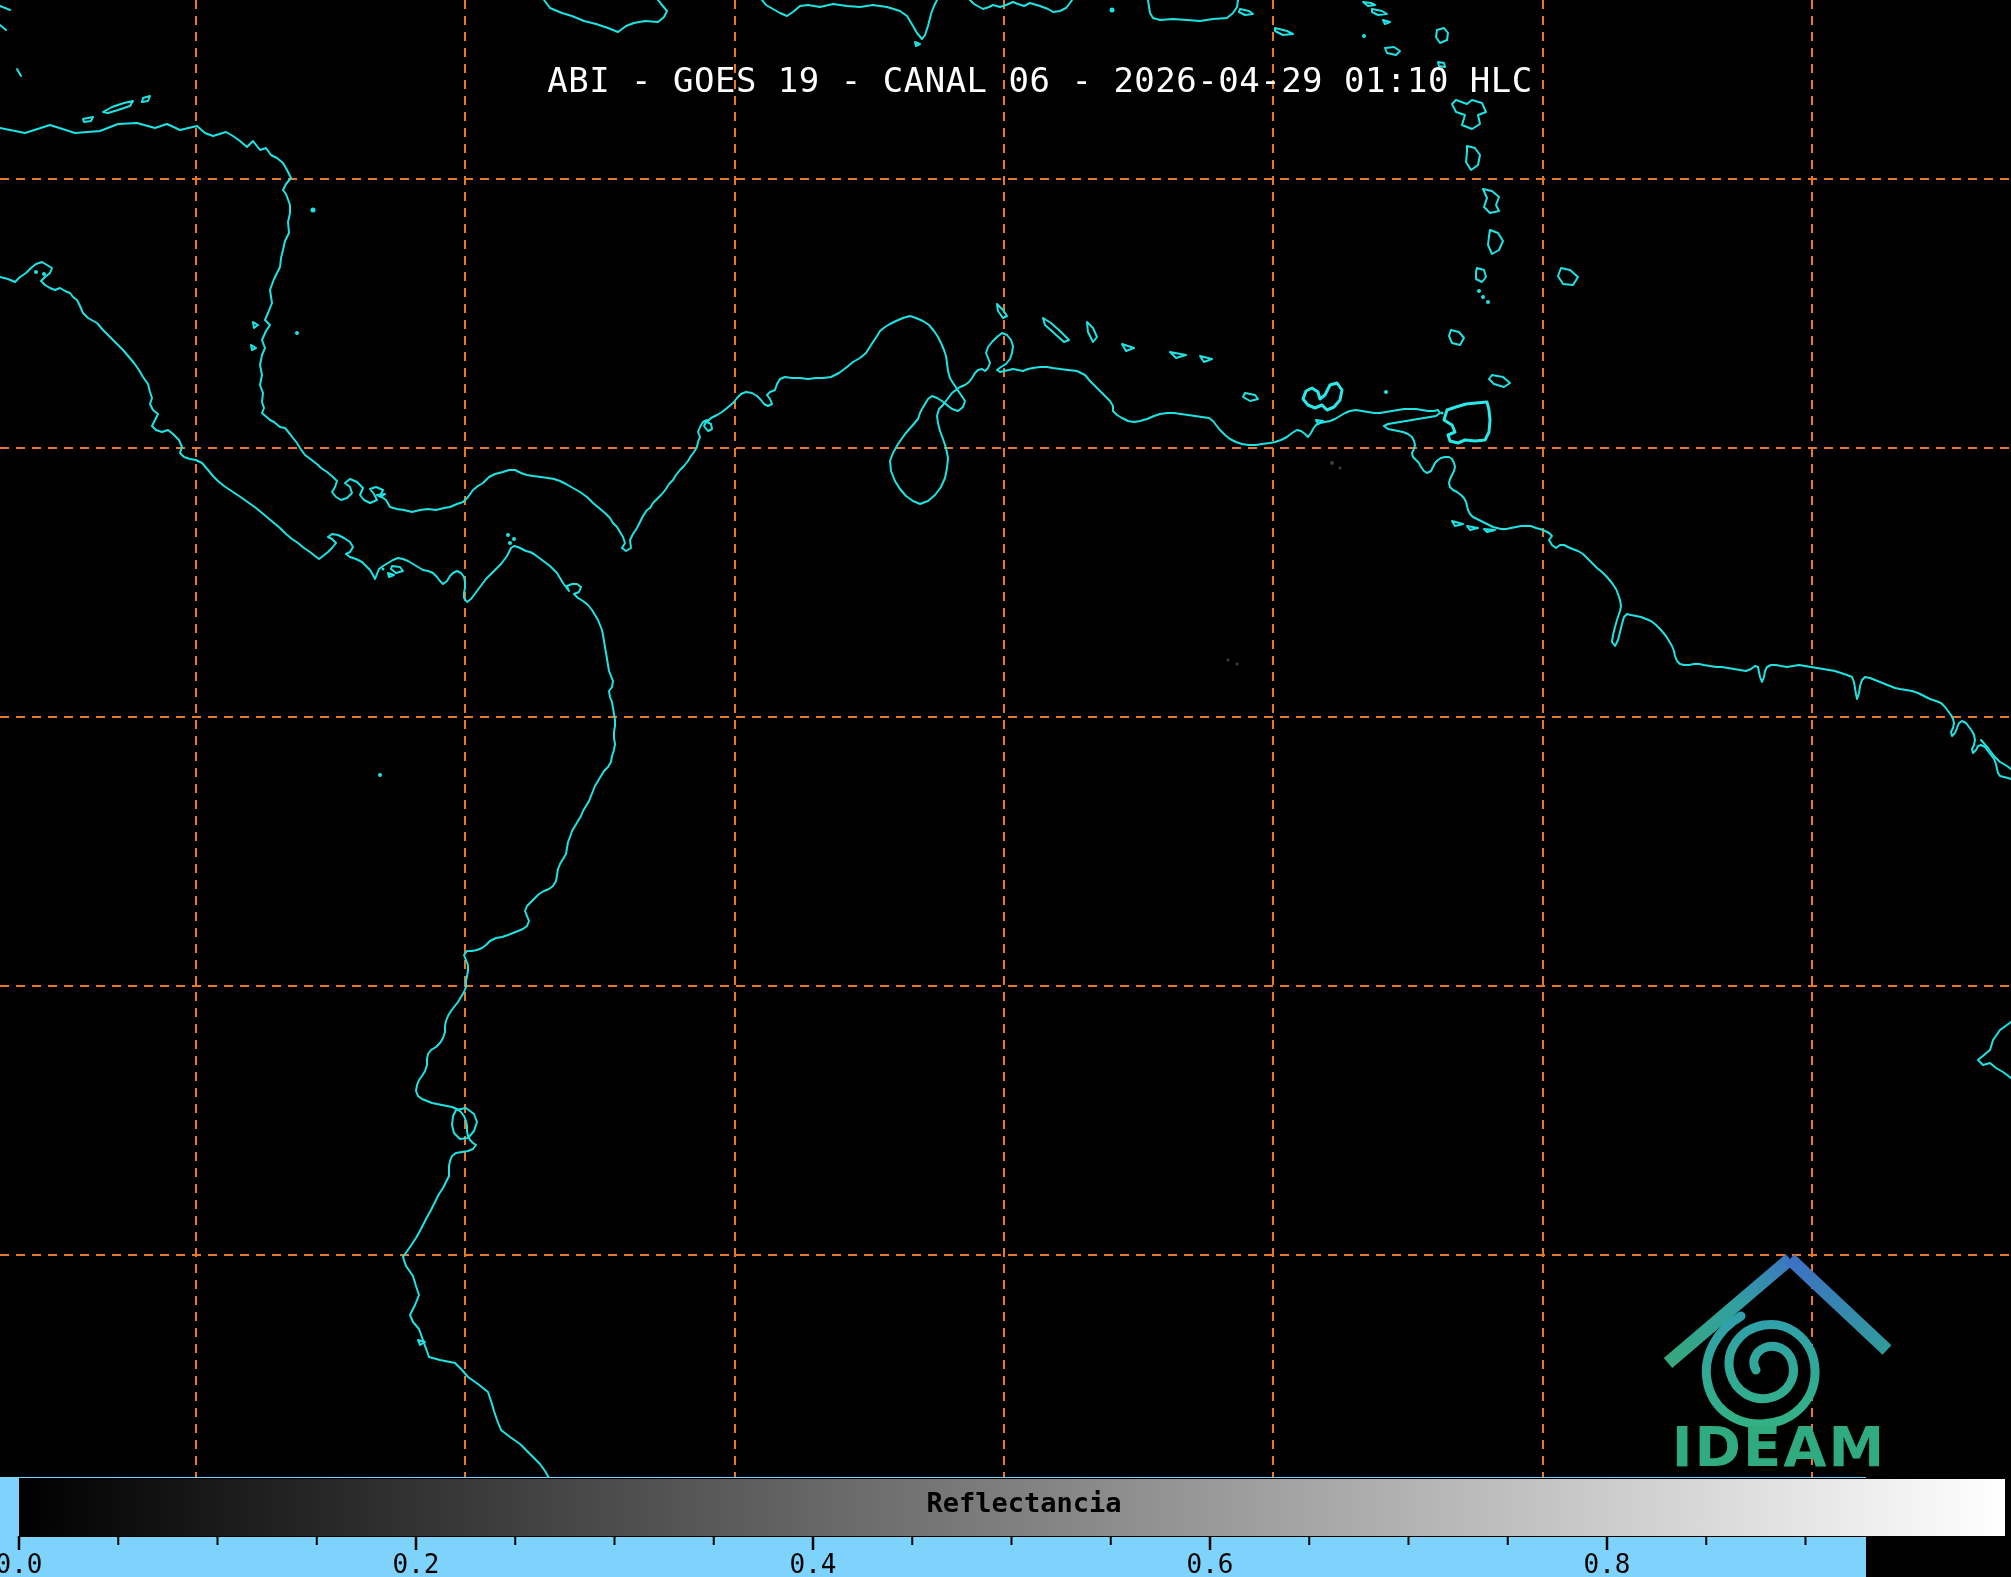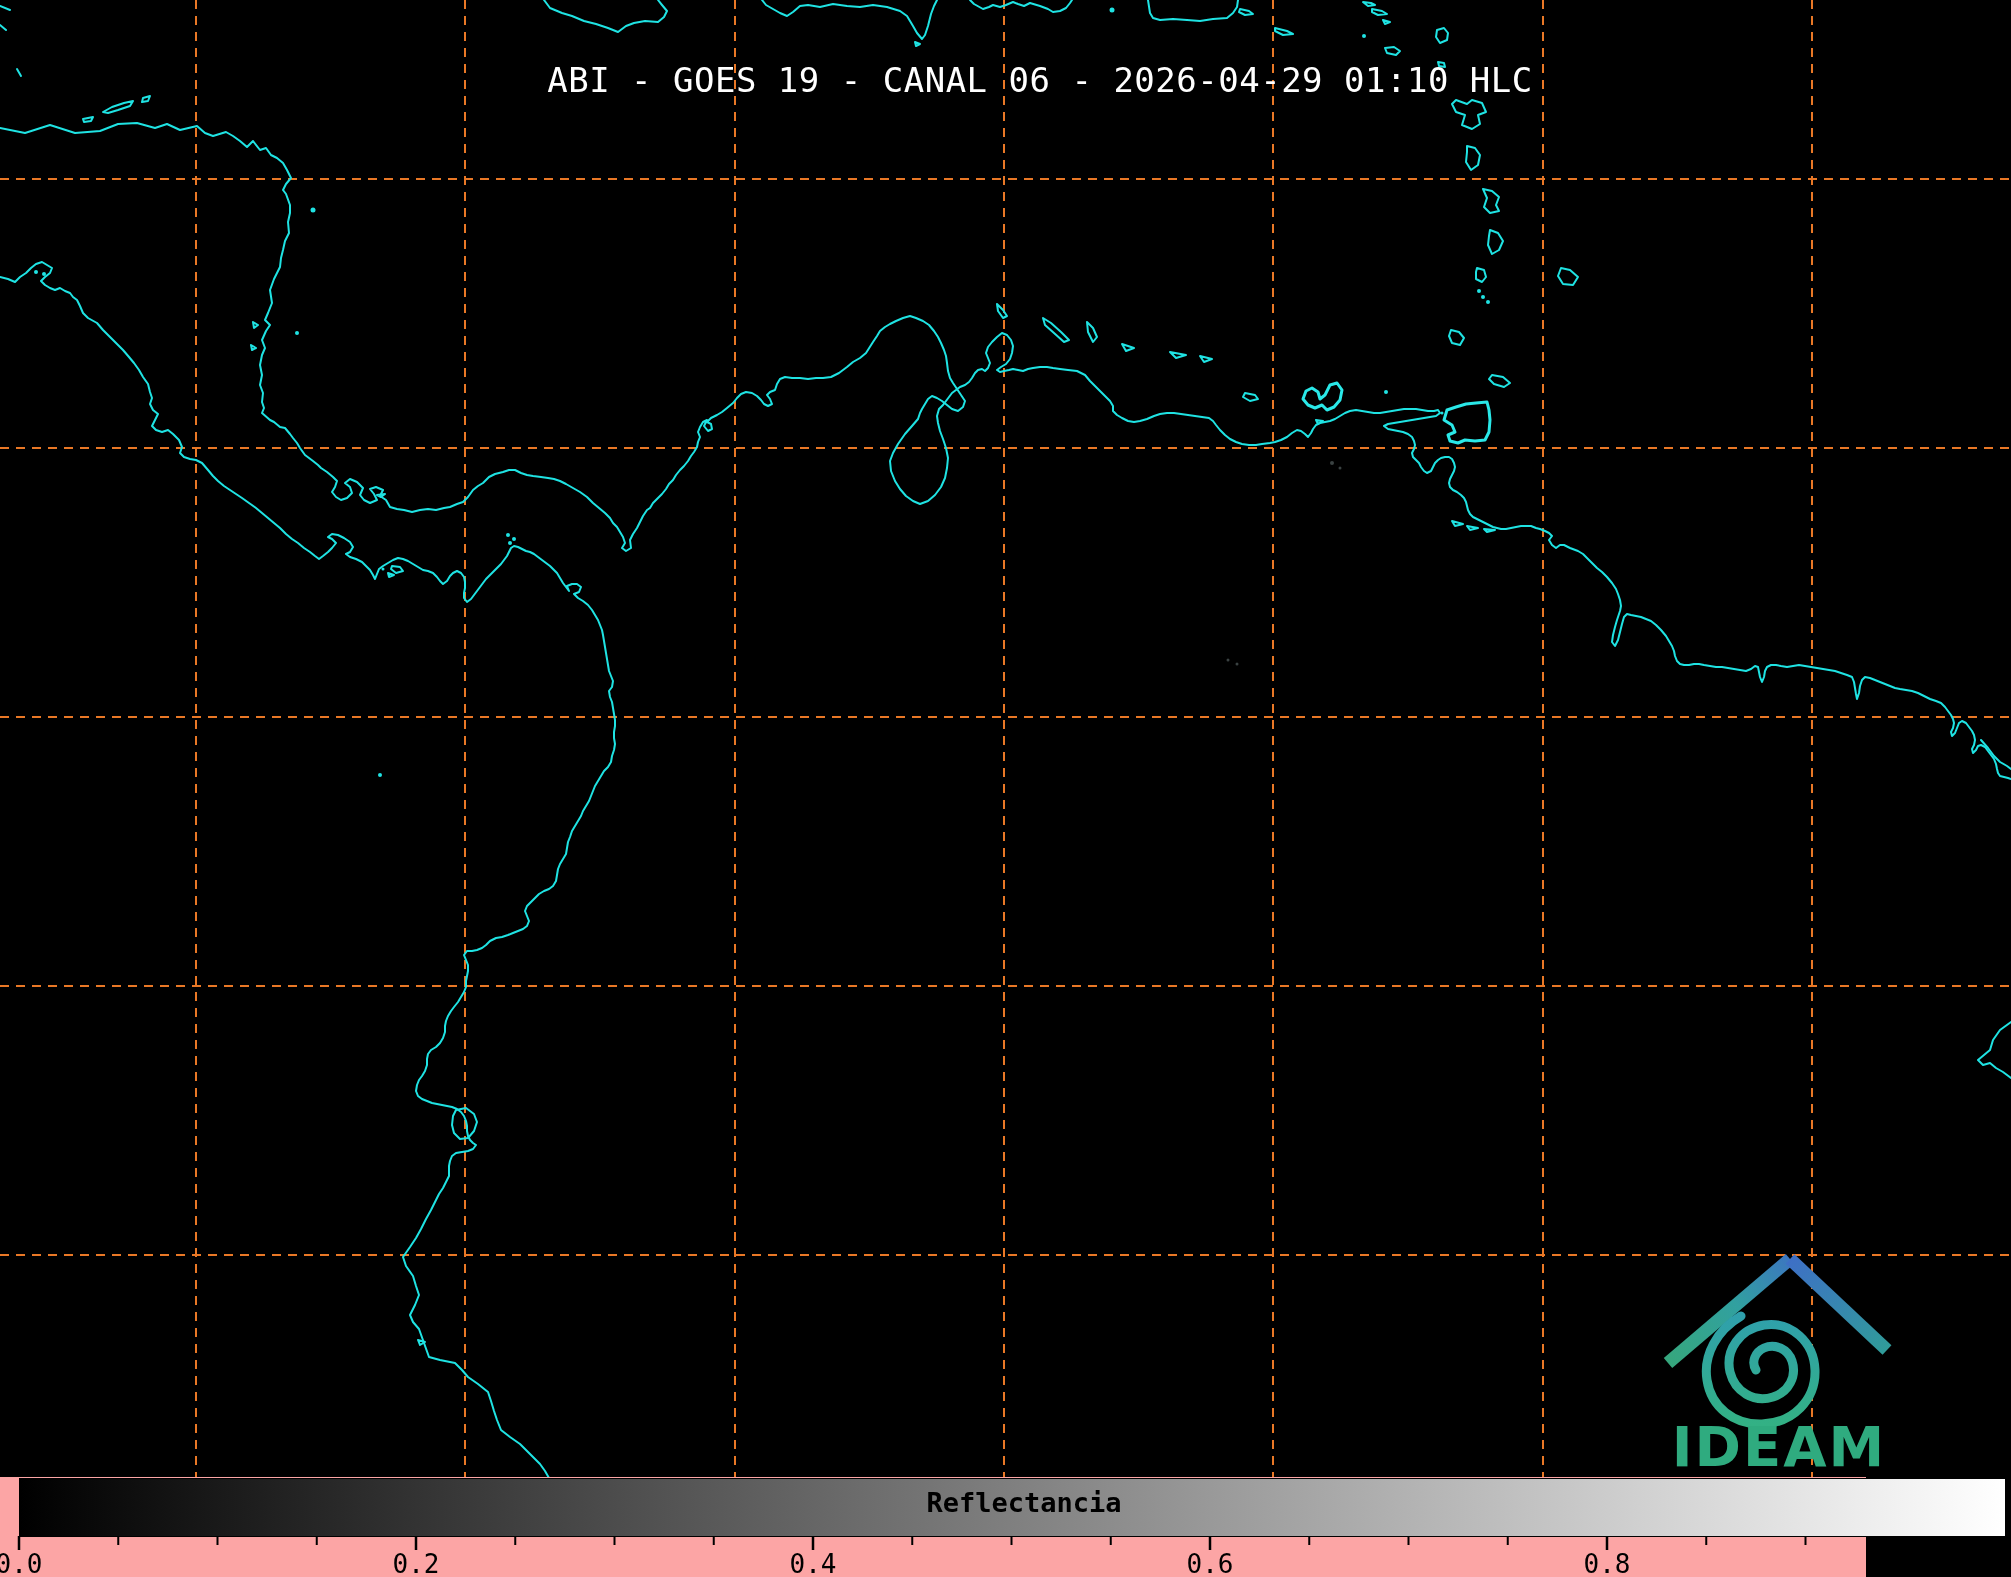--- a/index.html
+++ b/index.html
@@ -5,21 +5,21 @@
   html,body{margin:0;padding:0;background:#000;}
   .stage{position:relative;width:2011px;height:1577px;background:#000;overflow:hidden;font-family:"DejaVu Sans Mono",monospace;}
   #map{position:absolute;left:0;top:0;}
   .gridline{stroke:#e97826;stroke-width:2;stroke-dasharray:9 7;fill:none;}
   .coast{stroke:#1fe3e3;stroke-width:2;fill:none;stroke-linejoin:round;stroke-linecap:round;}
   .coast-thick{stroke:#2ae8e8;stroke-width:3;fill:none;stroke-linejoin:round;stroke-linecap:round;}
   .isle{stroke:#1fe3e3;stroke-width:2;fill:none;stroke-linejoin:round;}
   .dot{fill:#1fe3e3;stroke:none;}
   .speck{fill:#3a4242;stroke:none;}
   .title{position:absolute;top:60px;left:0;width:2080px;text-align:center;color:#fff;font-size:34px;letter-spacing:0.5px;white-space:pre;}
-  .cb-area{position:absolute;left:0;top:1477px;width:1866px;height:100px;background:#fca5a5;}
+  .cb-area{position:absolute;left:0;top:1477px;width:1866px;height:100px;background:#7dd3fc;}
   .cb-bar{position:absolute;left:19px;top:1px;width:1985px;height:57px;background:linear-gradient(to right,#000,#fff);border:1px solid #000;}
   .cb-label{position:absolute;left:0;top:10px;width:2048px;text-align:center;color:#000;font-size:27px;font-weight:bold;}
   #cb-ticks{position:absolute;left:0;top:0;}
   .cb-ticklabel{position:absolute;top:72px;width:120px;margin-left:-60px;text-align:center;color:#000;font-size:26px;}
 </style>
 </head>
 <body>
 
 <div class="stage">
   <svg id="map" width="2011" height="1477" viewBox="0 0 2011 1477">

